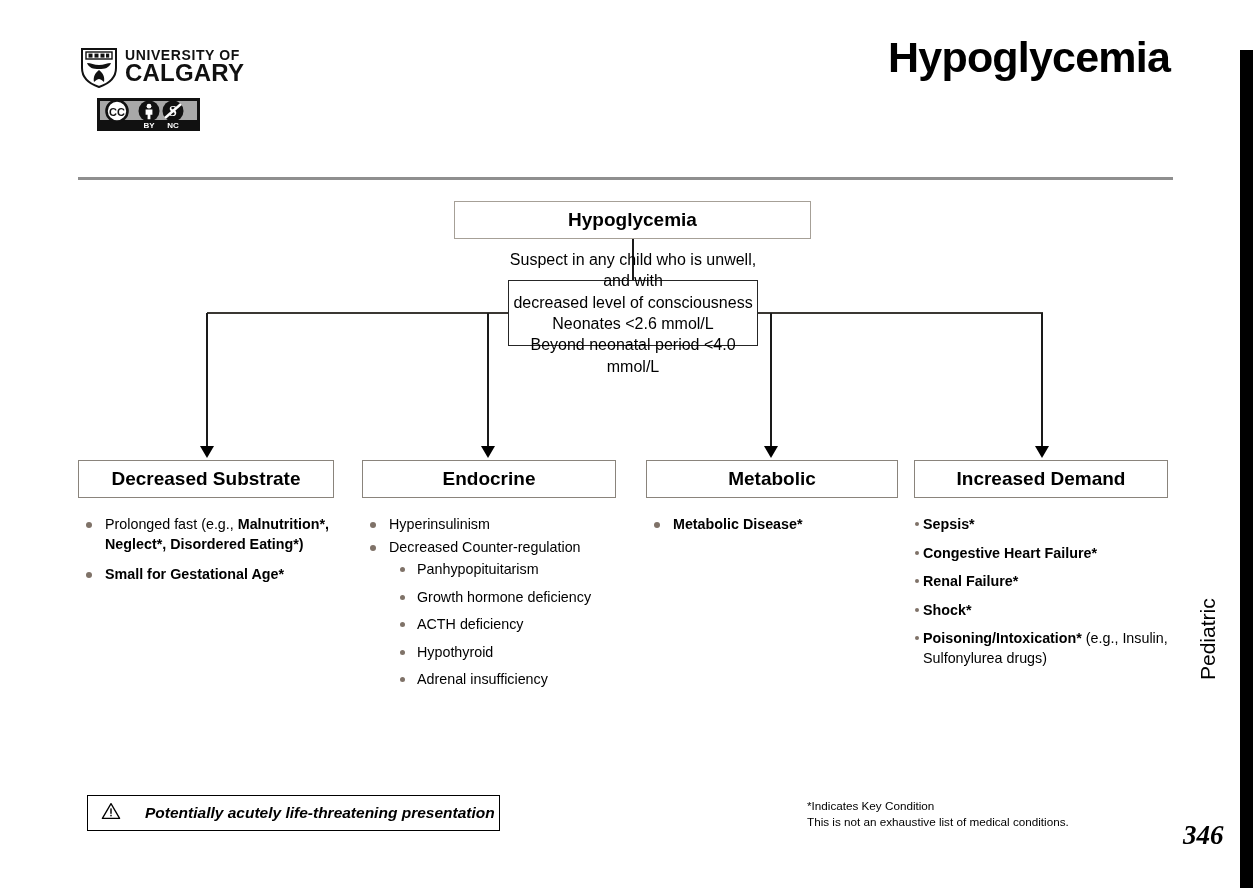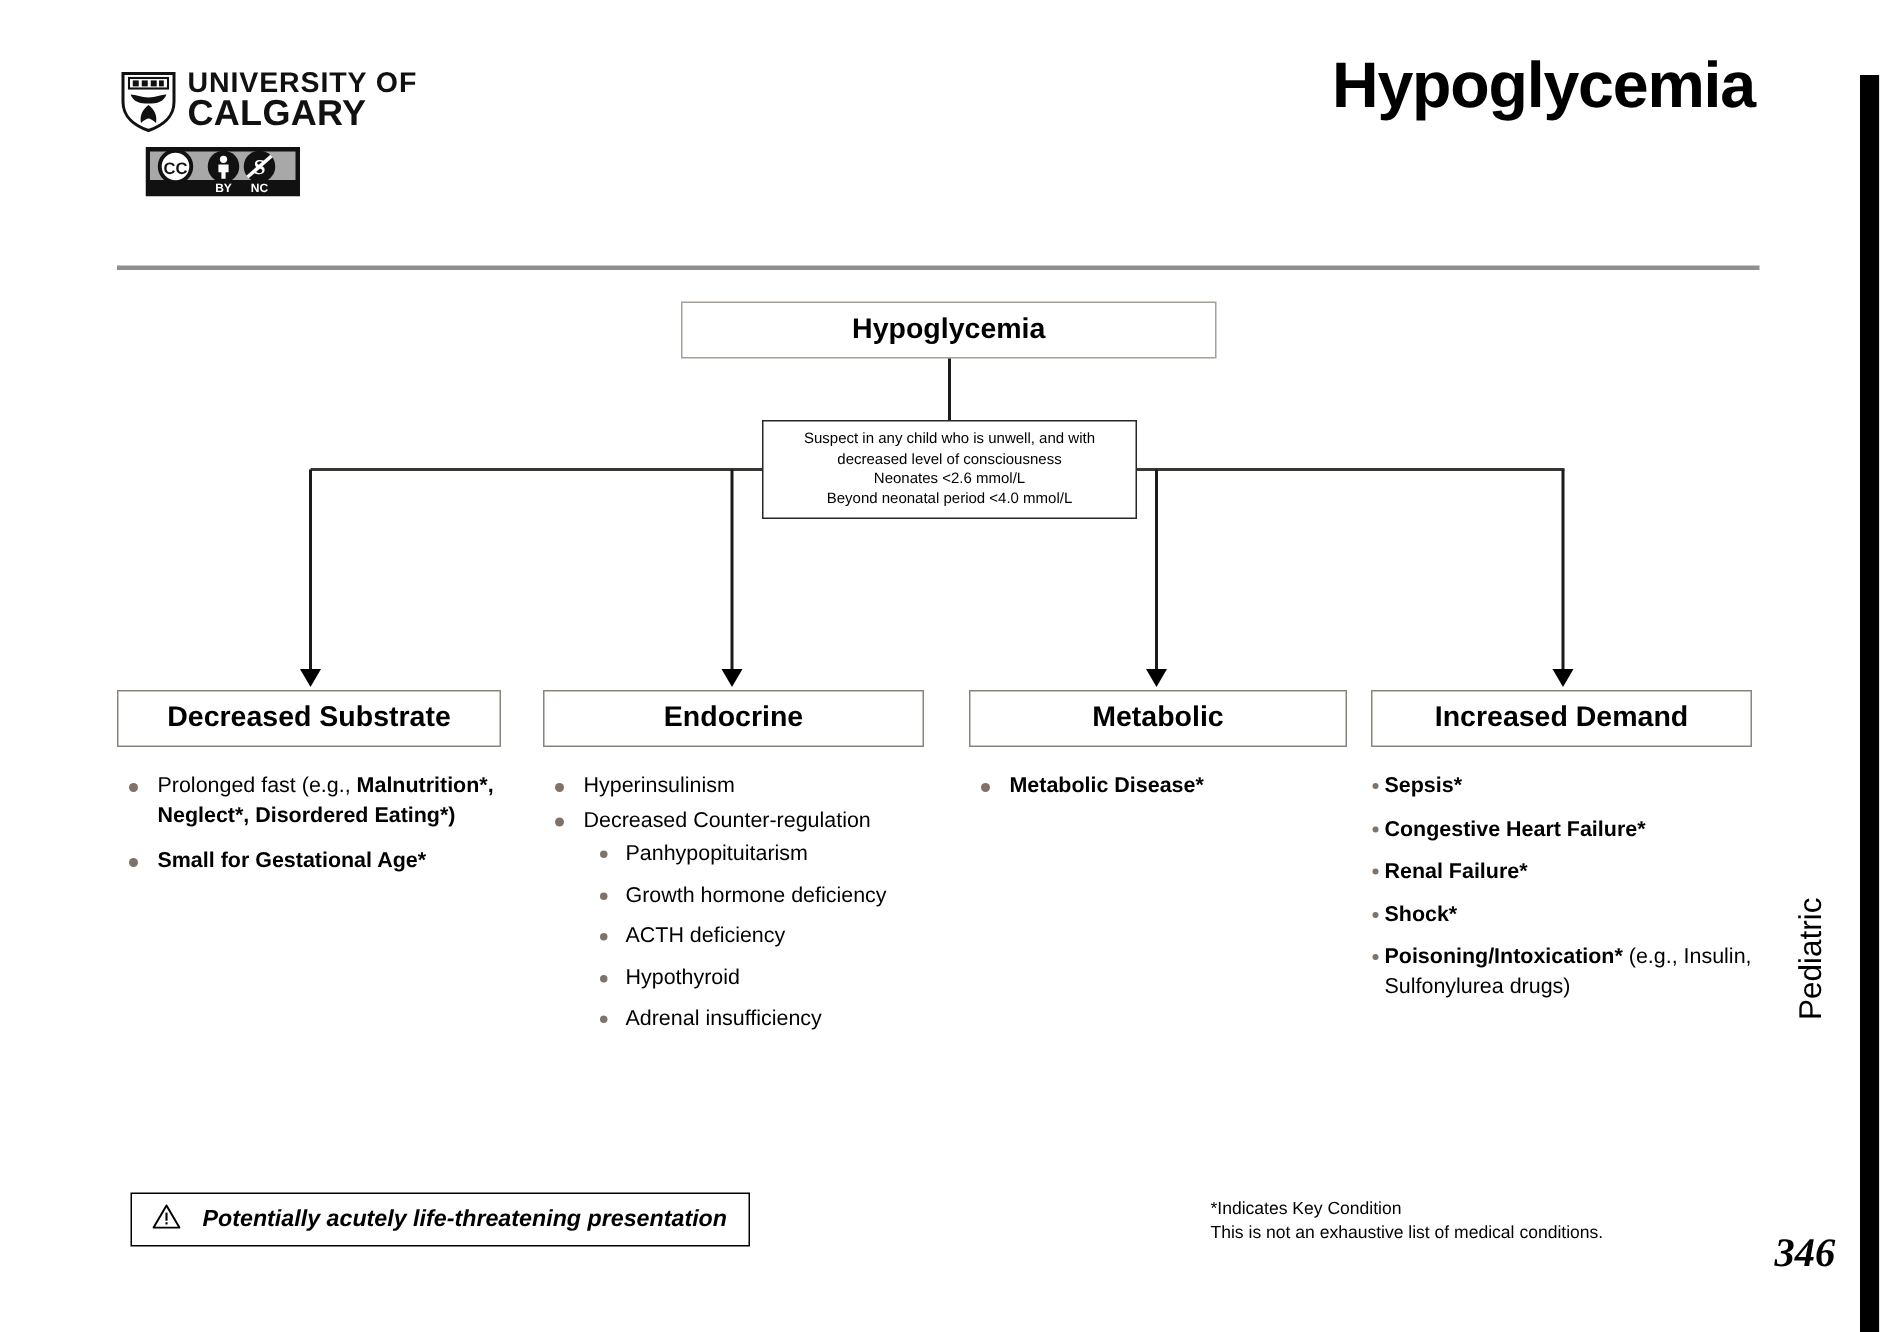--- a/index.html
+++ b/index.html
@@ -38,21 +38,21 @@
     align-items: center;
     gap: 7px;
   }
   .uc-shield { width: 38px; height: 42px; display: block; }
   .uc-words {
     line-height: 0.94;
     font-family: "Liberation Sans", sans-serif;
     color: #111;
   }
   .uc-line1 {
-    font-size: 19px;
+    font-size: 14px;
     font-weight: bold;
     letter-spacing: 0.6px;
     display: block;
   }
   .uc-line2 {
     font-size: 24px;
     font-weight: bold;
     letter-spacing: 0.2px;
     display: block;
   }
@@ -151,21 +151,21 @@
     top: 280px;
     width: 250px;
     height: 66px;
     border: 1px solid #262626;
     box-sizing: border-box;
     background: #ffffff;
     display: flex;
     flex-direction: column;
     align-items: center;
     justify-content: center;
-    font-size: 10px;
+    font-size: 16px;
     line-height: 1.33;
     text-align: center;
     z-index: 3;
   }
 
   
   .col {
     position: absolute;
     top: 460px;
   }
@@ -262,21 +262,21 @@
   .warn-box {
     position: absolute;
     left: 87px;
     top: 795px;
     width: 413px;
     height: 36px;
     border: 1.5px solid #000;
     box-sizing: border-box;
     display: flex;
     align-items: center;
-    gap: 14px;
+    gap: 24px;
     padding-left: 13px;
     background: #fff;
   }
   .warn-text {
     font-size: 15.5px;
     font-style: italic;
     font-weight: bold;
   }
 
   .note {

